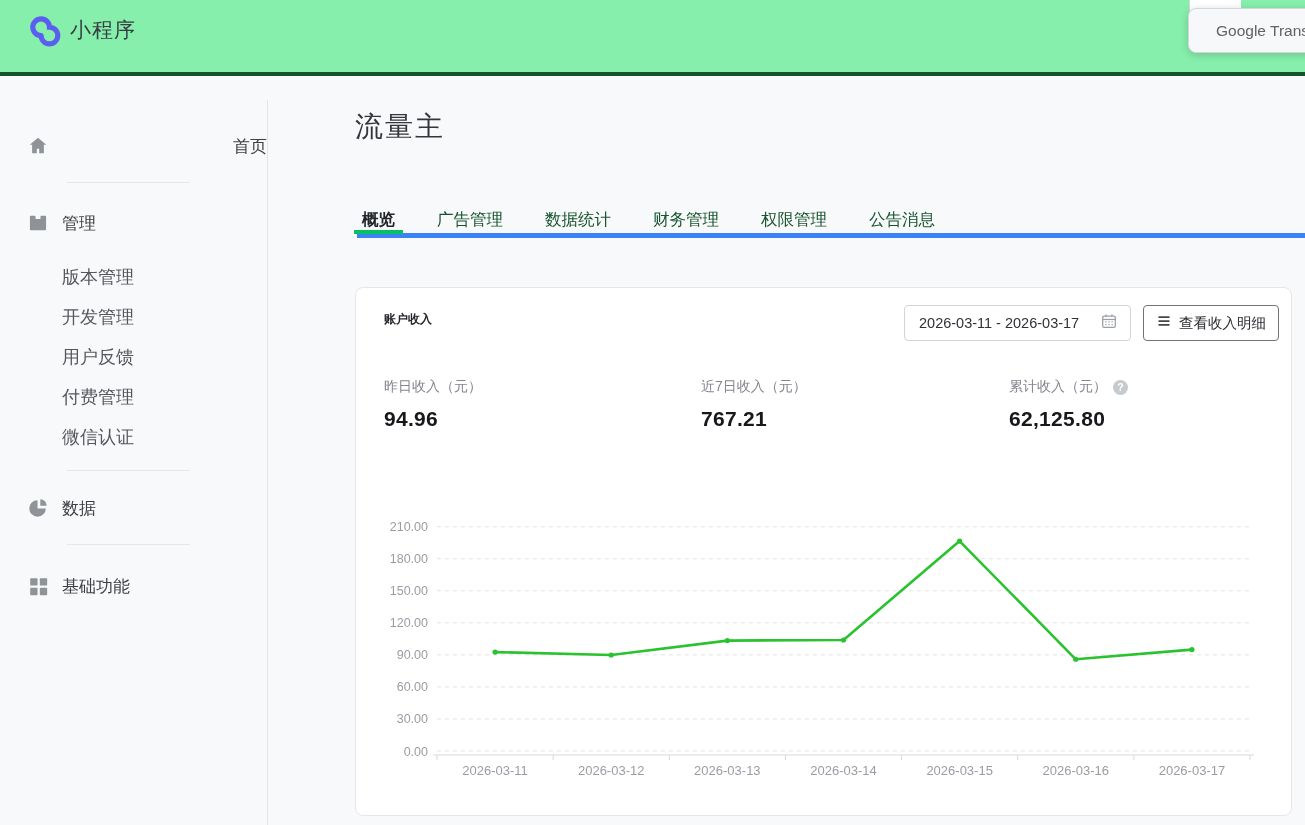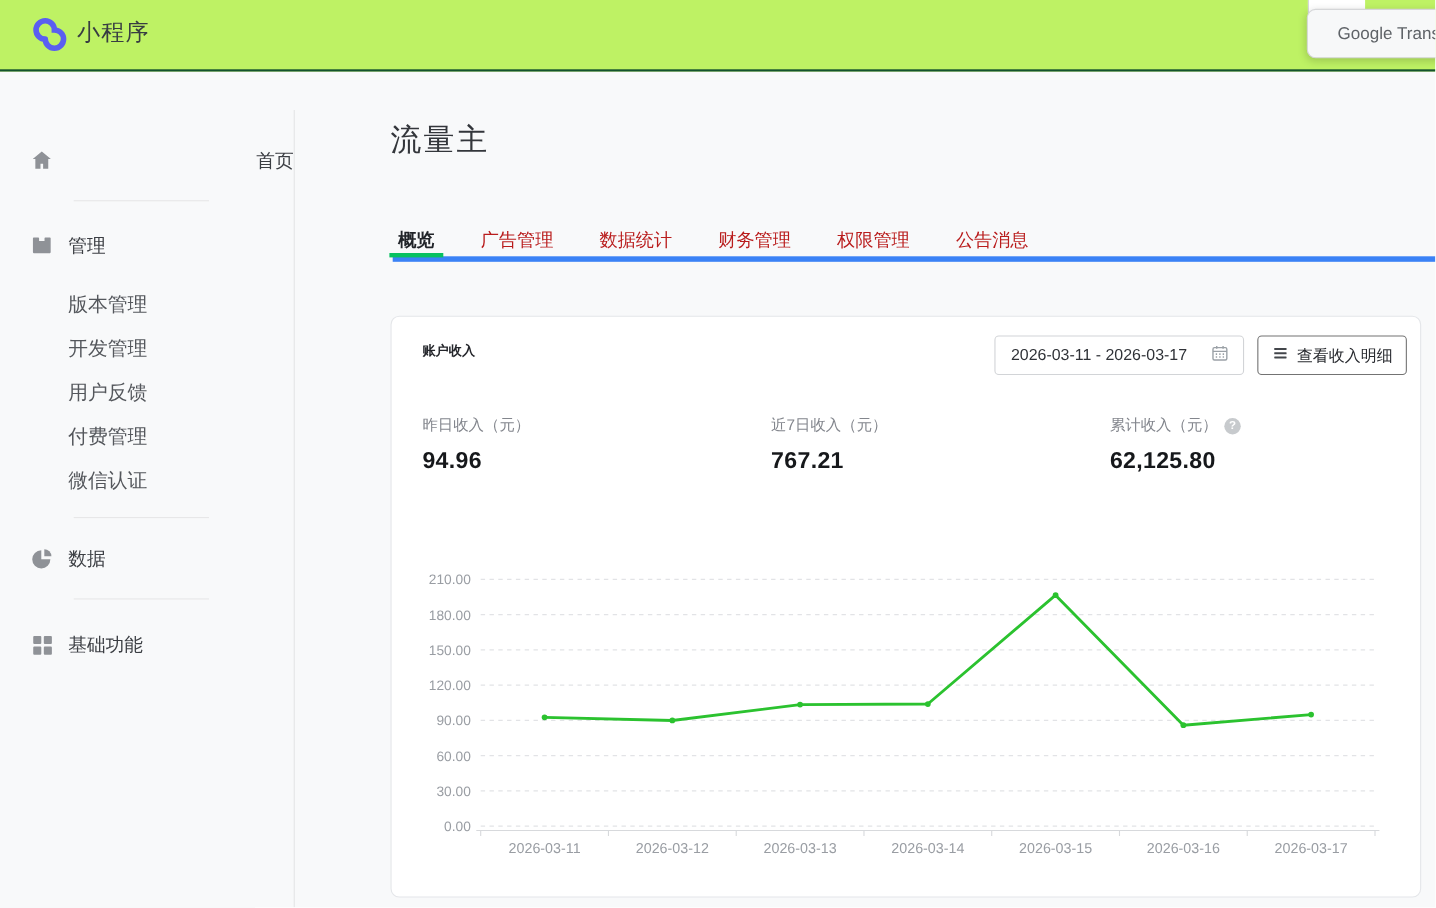--- a/index.html
+++ b/index.html
@@ -1,21 +1,21 @@
 <!DOCTYPE html>
 <html><head>
 <meta charset="utf-8">
 <style>
   * { margin:0; padding:0; box-sizing:border-box; }
   html,body { background:#fff; }
   body { font-family:"Liberation Sans","DejaVu Sans",sans-serif; color:#333; }
   #app { position:relative; width:1305px; height:825px; background:#f8f9fa; overflow:hidden; }
 
   
-  .header { position:absolute; left:0; top:0; width:1305px; height:65px; background:#bef264; border-bottom:2px solid #14532d; z-index:5; }
+  .header { position:absolute; left:0; top:0; width:1305px; height:76px; background:#86efac; border-bottom:4px solid #14532d; z-index:5; }
   .logo-wrap { position:absolute; left:25px; top:10px; width:40px; height:40px; }
   .app-title { position:absolute; left:70px; top:0; height:60px; line-height:60px; font-size:21px; color:#383d42; letter-spacing:1px; }
   .gt-tab { position:absolute; left:1189px; top:0; width:52px; height:12px; background:#fff; border-left:1px solid #d6d7d9; z-index:6; }
   .gt-popup { position:absolute; left:1188px; top:8px; width:150px; height:45px; background:#f7f8f9; border:1px solid #d5d6d8; border-radius:8px; box-shadow:0 2px 8px rgba(0,0,0,.18); z-index:7; line-height:43px; padding-left:27px; font-size:15.5px; color:#5f6368; white-space:nowrap; overflow:hidden; }
 
   
   .vdivider { position:absolute; left:267px; top:100px; bottom:0; width:1px; background:#e4e5e7; }
 
   
   .sidebar { position:absolute; left:0; top:100px; width:267px; }
@@ -24,21 +24,21 @@
   .side-top .s-label { font-size:17px; color:#3b3e43; }
   .side-div { margin-left:67px; width:123px; height:1px; background:#e7e7e8; }
   .m1 { margin-top:28px;justify-content:space-between; } .m2 { margin-top:18px; } .m3 { margin-top:22px; }
   .m4 { margin-top:13px; } .m5 { margin-top:19px; } .m6 { margin-top:23px; }
   .sub-list { margin-top:16px; }
   .sub-item { display:flex; align-items:center; height:40px; padding-left:62px; font-size:18px; color:#54575c; cursor:pointer; }
 
   
   .page-title { position:absolute; left:355px; top:108px; font-size:28px; font-weight:500; color:#33363b; letter-spacing:2px; }
   .tabs { position:absolute; left:357px; right:0; top:204px; height:34px; border-bottom:5px solid #3b82f6; display:flex; gap:42px; padding-left:5px; }
-  .tab { position:relative; font-size:16.5px; color:#b91c1c; line-height:30px; cursor:pointer; white-space:nowrap; }
+  .tab { position:relative; font-size:16.5px; color:#14532d; line-height:30px; cursor:pointer; white-space:nowrap; }
   .tab.active { font-weight:700; color:#212429; }
   .tab.active::after { content:""; position:absolute; left:-8px; right:-8px; bottom:-1px; height:4px; background:#07c160; }
 
   
   .card { position:absolute; left:355px; top:287px; width:937px; height:529px; background:#fff; border:1px solid #e4e6e9; border-radius:8px; }
   .card-title { position:absolute; left:28px; top:23px; font-size:12px; font-weight:700; color:#24262b; }
   .date-input { position:absolute; left:548px; top:17px; width:227px; height:36px; background:#fff; border:1px solid #d2d4d7; border-radius:4px; display:flex; align-items:center; padding:0 12px 0 14px; cursor:pointer; }
   .date-input .date-text { font-size:14.5px; color:#2f3237; flex:1; }
   .detail-btn { position:absolute; left:787px; top:17px; width:136px; height:36px; background:#fff; border:1px solid #737373; border-radius:4px; display:flex; align-items:center; justify-content:center; gap:7px; cursor:pointer; }
   .detail-btn .btn-text { font-size:14.5px; color:#2a2c31; }

